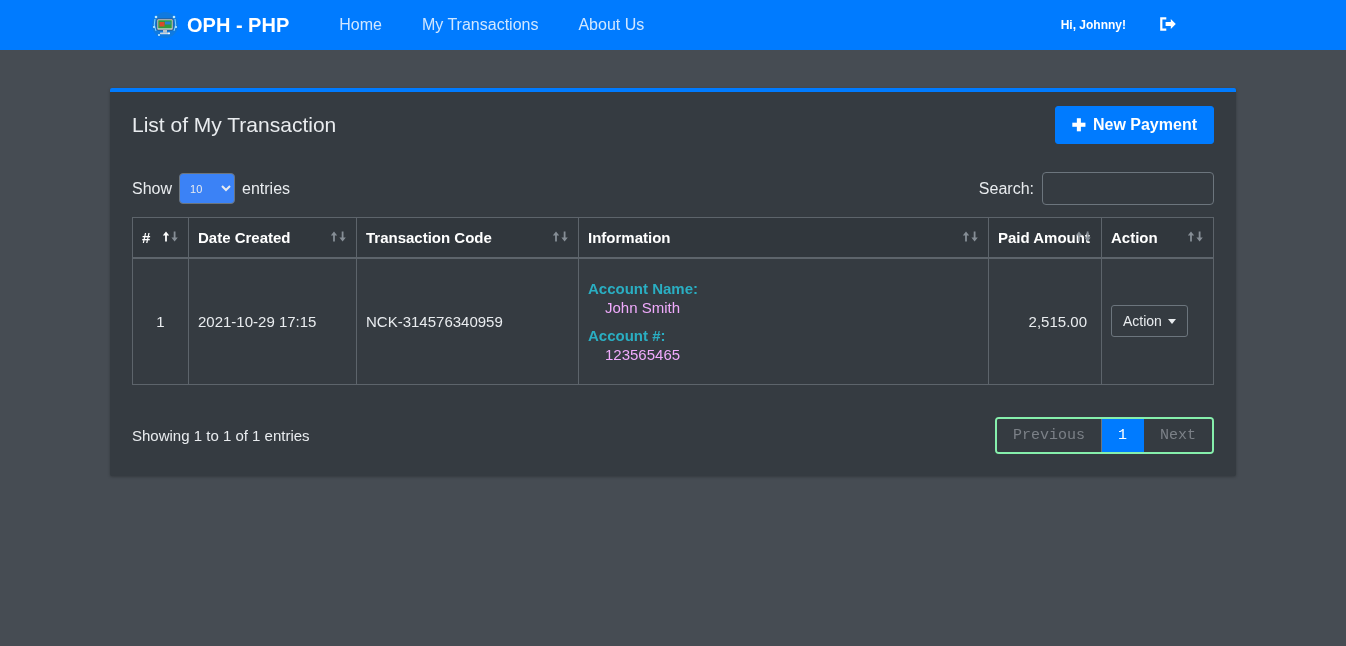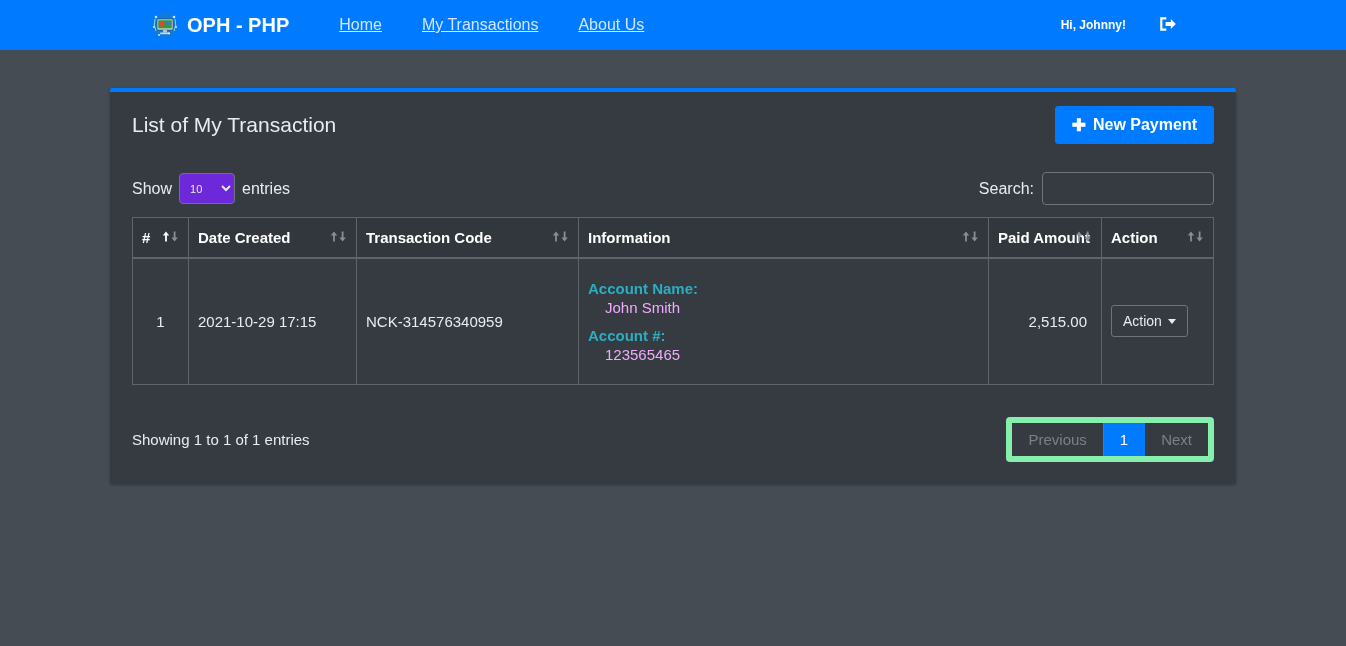--- a/index.html
+++ b/index.html
@@ -39,21 +39,21 @@
   .brand-logo {
     width: 30px; height: 30px;
     flex: 0 0 30px;
     display: block;
   }
   .nav-links {
     display: flex;
     align-items: center;
     gap: 0px;
     list-style: none;
-    margin: 0; padding: 0; text-decoration: underline;
+    margin: 0; padding: 0;
   }
   .nav-links li a {
     display: block;
     padding: 8px 20px;
     color: rgba(255,255,255,0.82);
     text-decoration: none;
     font-size: 16px;
     white-space: nowrap;
   }
   .nav-right {
@@ -147,21 +147,21 @@
     font-size: 16px;
     color: #e9ecef;
     display: flex;
     align-items: center;
     gap: 0px;
   }
   .dt-length .lbl { padding-right: 7px; }
   .dt-select {
     width: 56px;
     height: 31px;
-    background: #6d28d9;
+    background: #3b82f6;
     border: 1px solid #6c757d;
     border-radius: 4px;
     color: #e9ecef;
     font-size: 11px;
     font-family: "Liberation Sans", sans-serif;
     padding: 2px 6px;
     margin-right: 7px;
     outline: none;
   }
   .dt-filter {
@@ -283,21 +283,22 @@
     gap: 32px;
   }
   .dt-info {
     font-size: 15px;
     color: #e9ecef;
   }
   .pagination {
     display: flex;
     border-radius: 4px;
     overflow: hidden;
-    border: 6px solid #86efac;
+    border: 2px solid #86efac;
+    font-family: Liberation Mono, monospace;
   }
   .pg-item {
     padding: 8px 16px;
     font-size: 15px;
     background: #353b41;
     color: #7b8087;
     border-right: 1px solid #6c757d;
     cursor: default;
     user-select: none;
     white-space: nowrap;

